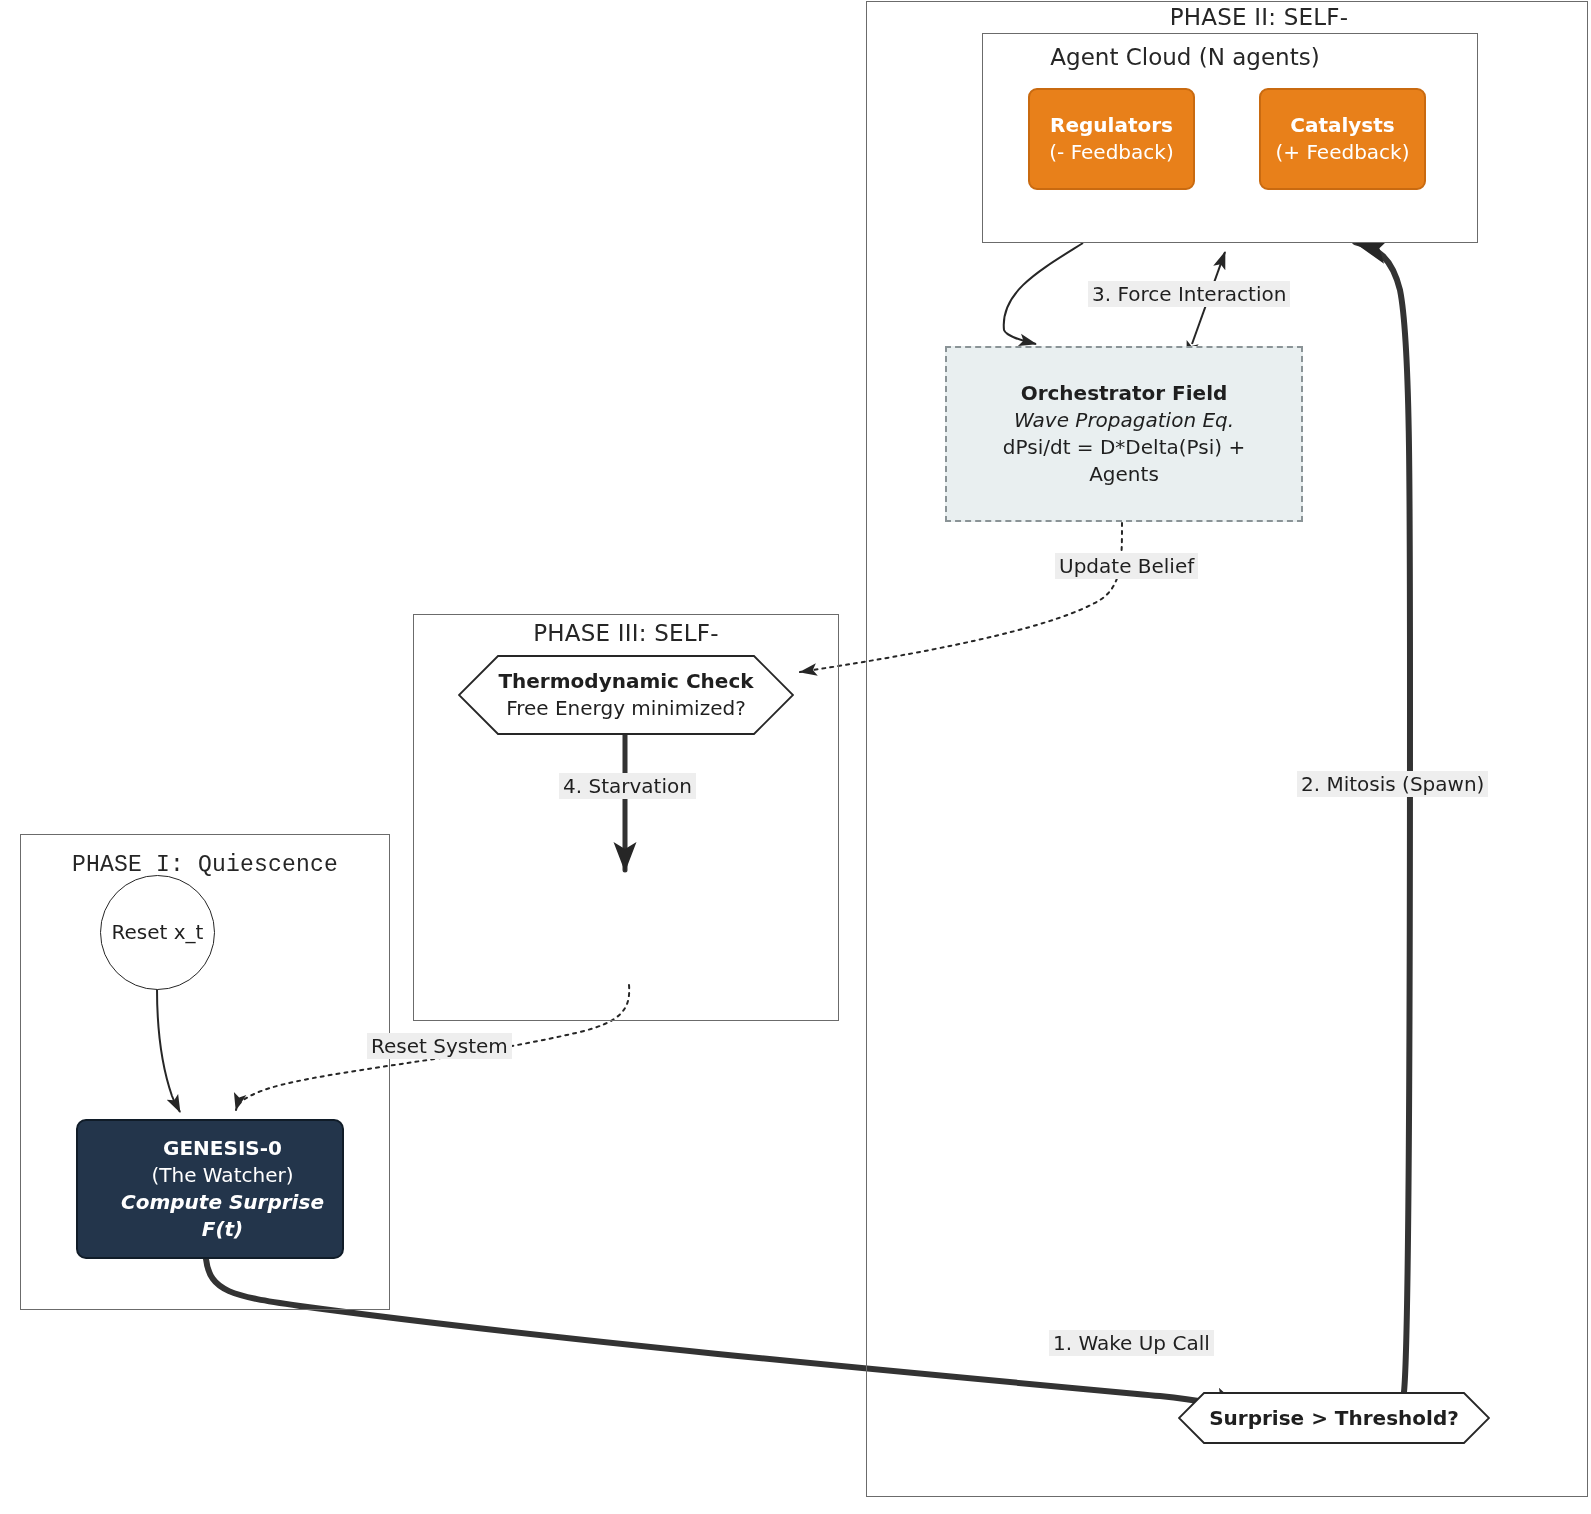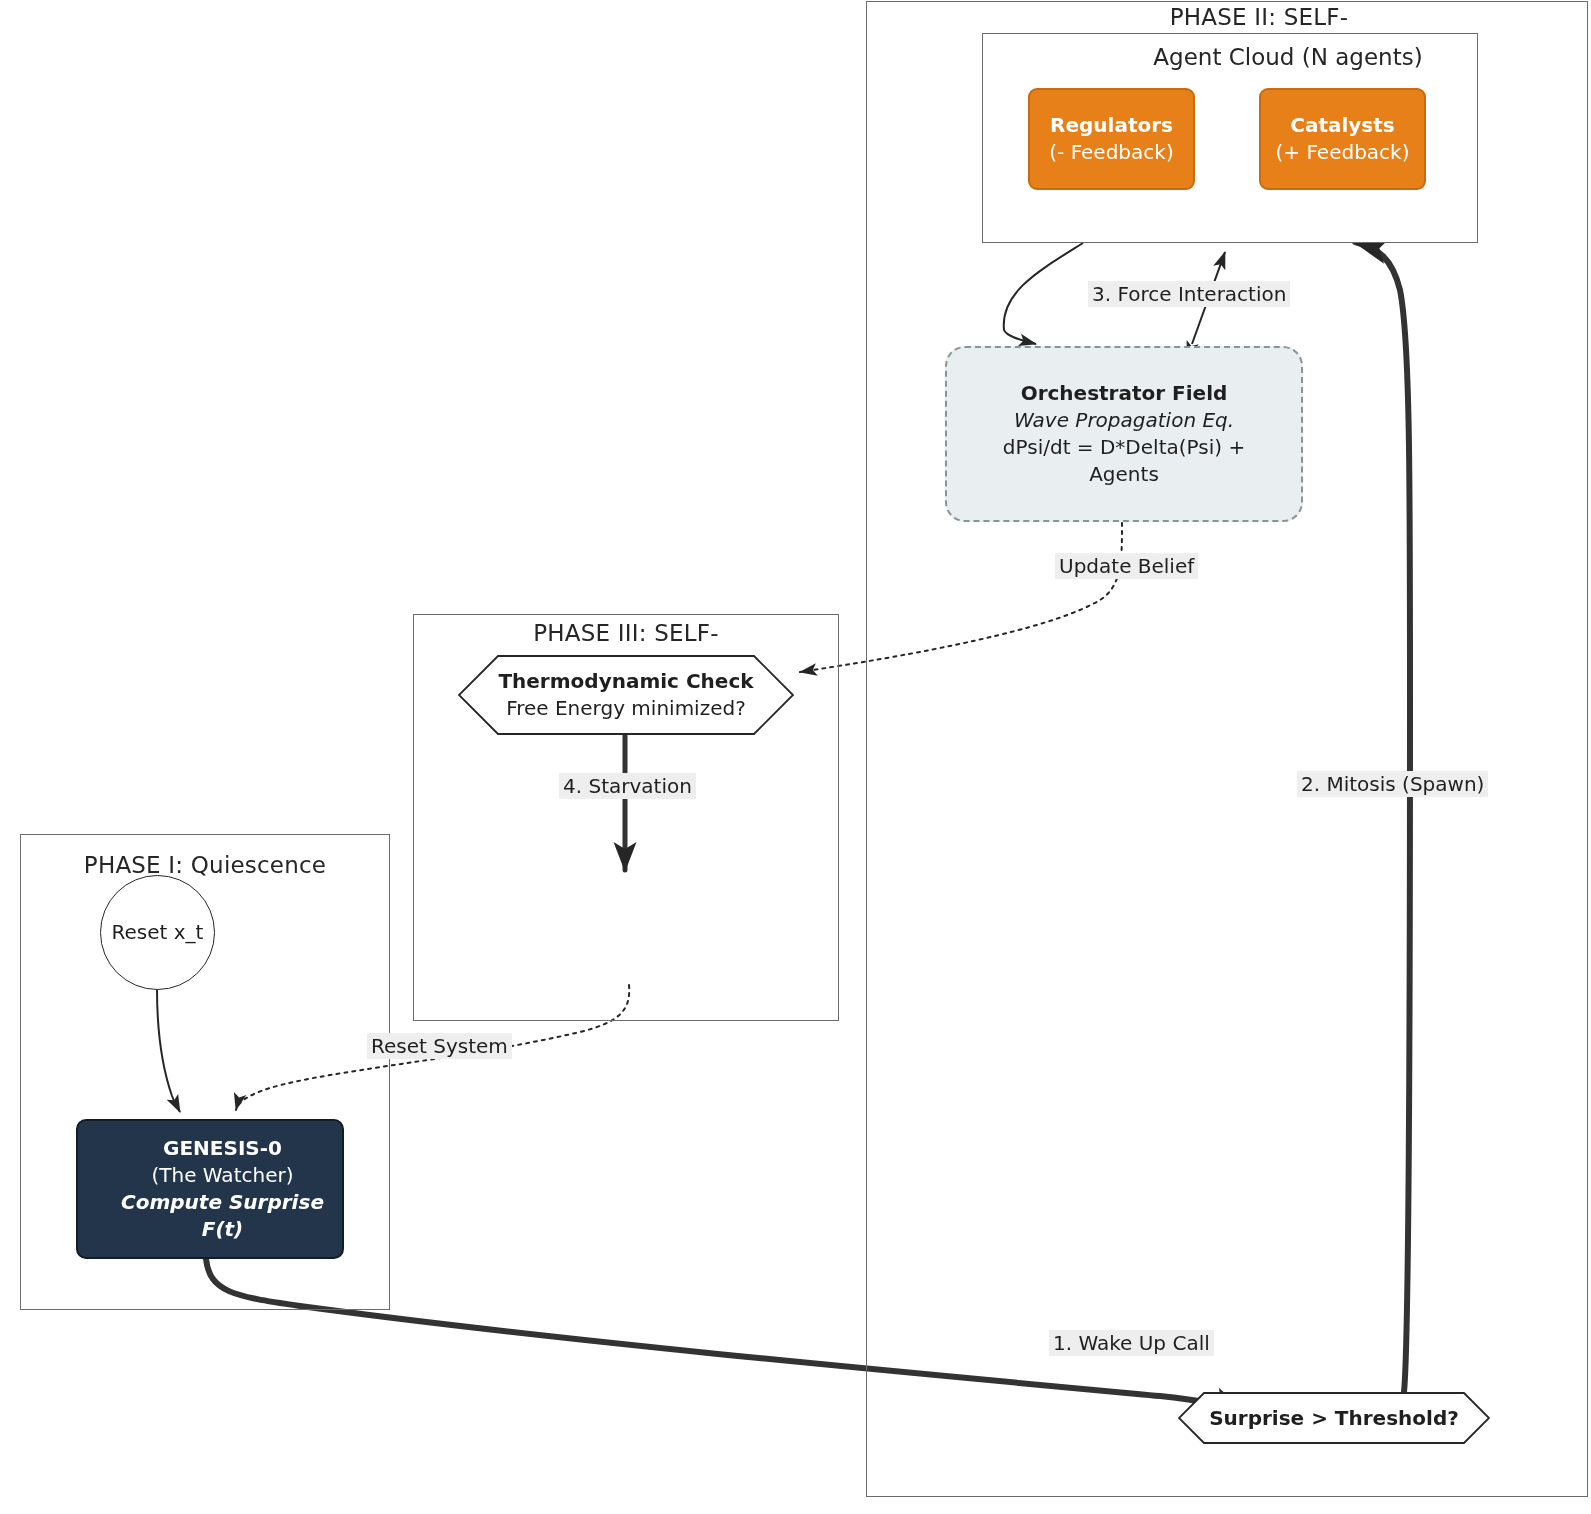--- a/index.html
+++ b/index.html
@@ -57,21 +57,20 @@
   
   .node {
     position: absolute;
     box-sizing: border-box;
     display: flex;
     flex-direction: column;
     align-items: center;
     justify-content: center;
     text-align: center;
     line-height: 1.34;
-    border-radius: 20px;
   }
   .node-line { display: block; }
 
   .agent-box {
     border-radius: 9px;
     background: #E8801A;
     border: 2px solid #C96A10;
     color: #ffffff;
     font-size: 20px;
   }
@@ -187,21 +186,21 @@
              C 248,1095 238,1102 236,1110" fill="none" stroke="#262626" stroke-width="2" stroke-dasharray="3,5" stroke-linecap="round" marker-end="url(#arrThin)"></path>
 
     <path d="M 157,989 C 157,1035 163,1070 172,1096
              C 175,1104 178,1108 180,1112" fill="none" stroke="#262626" stroke-width="2" marker-end="url(#arrThin)"></path>
   </svg>
 
   <div class="phase-frame" style="left:866px; top:1px; width:722px; height:1496px;"></div>
   <div class="phase-title" style="left:866px; top:4px; width:722px;padding-left:32px;">PHASE II: SELF-</div>
 
   <div class="subgraph-box" style="left:982px; top:33px; width:496px; height:210px;"></div>
-  <div class="subgraph-title" style="left:1040px; top:44px; width:496px;">Agent Cloud (N agents)</div>
+  <div class="subgraph-title" style="left:937px; top:44px; width:496px;">Agent Cloud (N agents)</div>
 
   <div class="node agent-box" style="left:1028px; top:88px; width:167px; height:102px;">
     <span class="node-line l1">Regulators</span>
     <span class="node-line l2">(- Feedback)</span>
   </div>
 
   <div class="node agent-box" style="left:1259px; top:88px; width:167px; height:102px;">
     <span class="node-line l1">Catalysts</span>
     <span class="node-line l2">(+ Feedback)</span>
   </div>
@@ -226,21 +225,21 @@
   <div class="node hex-node" style="left:458px; top:655px; width:336px; height:80px;">
     <svg class="hexbg" viewBox="0 0 336 80" preserveAspectRatio="none">
       <polygon points="40,1 296,1 335,40 296,79 40,79 1,40" fill="#ffffff" stroke="#262626" stroke-width="1.8" vector-effect="non-scaling-stroke"></polygon>
     </svg>
     <span class="hextext l1">Thermodynamic Check</span>
     <span class="hextext">Free Energy minimized?</span>
   </div>
 
 
   <div class="phase-frame" style="left:20px; top:834px; width:370px; height:476px;"></div>
-  <div class="phase-title" style="left:20px; top:852px; width:370px;">PHASE I: Quiescence</div>
+  <div class="phase-title" style="left:20px; top:852px; width:370px;font-family:Liberation Mono, monospace;">PHASE I: Quiescence</div>
 
   <div class="node circle-node" style="left:100px; top:875px; width:115px; height:115px;">
     <span class="node-line">Reset x_t</span>
   </div>
 
   <div class="node genesis-box" style="left:76px; top:1119px; width:268px; height:140px;">
     <span class="node-line l1">GENESIS-0</span>
     <span class="node-line l2">(The Watcher)</span>
     <span class="node-line l3">Compute Surprise F(t)</span>
   </div>

